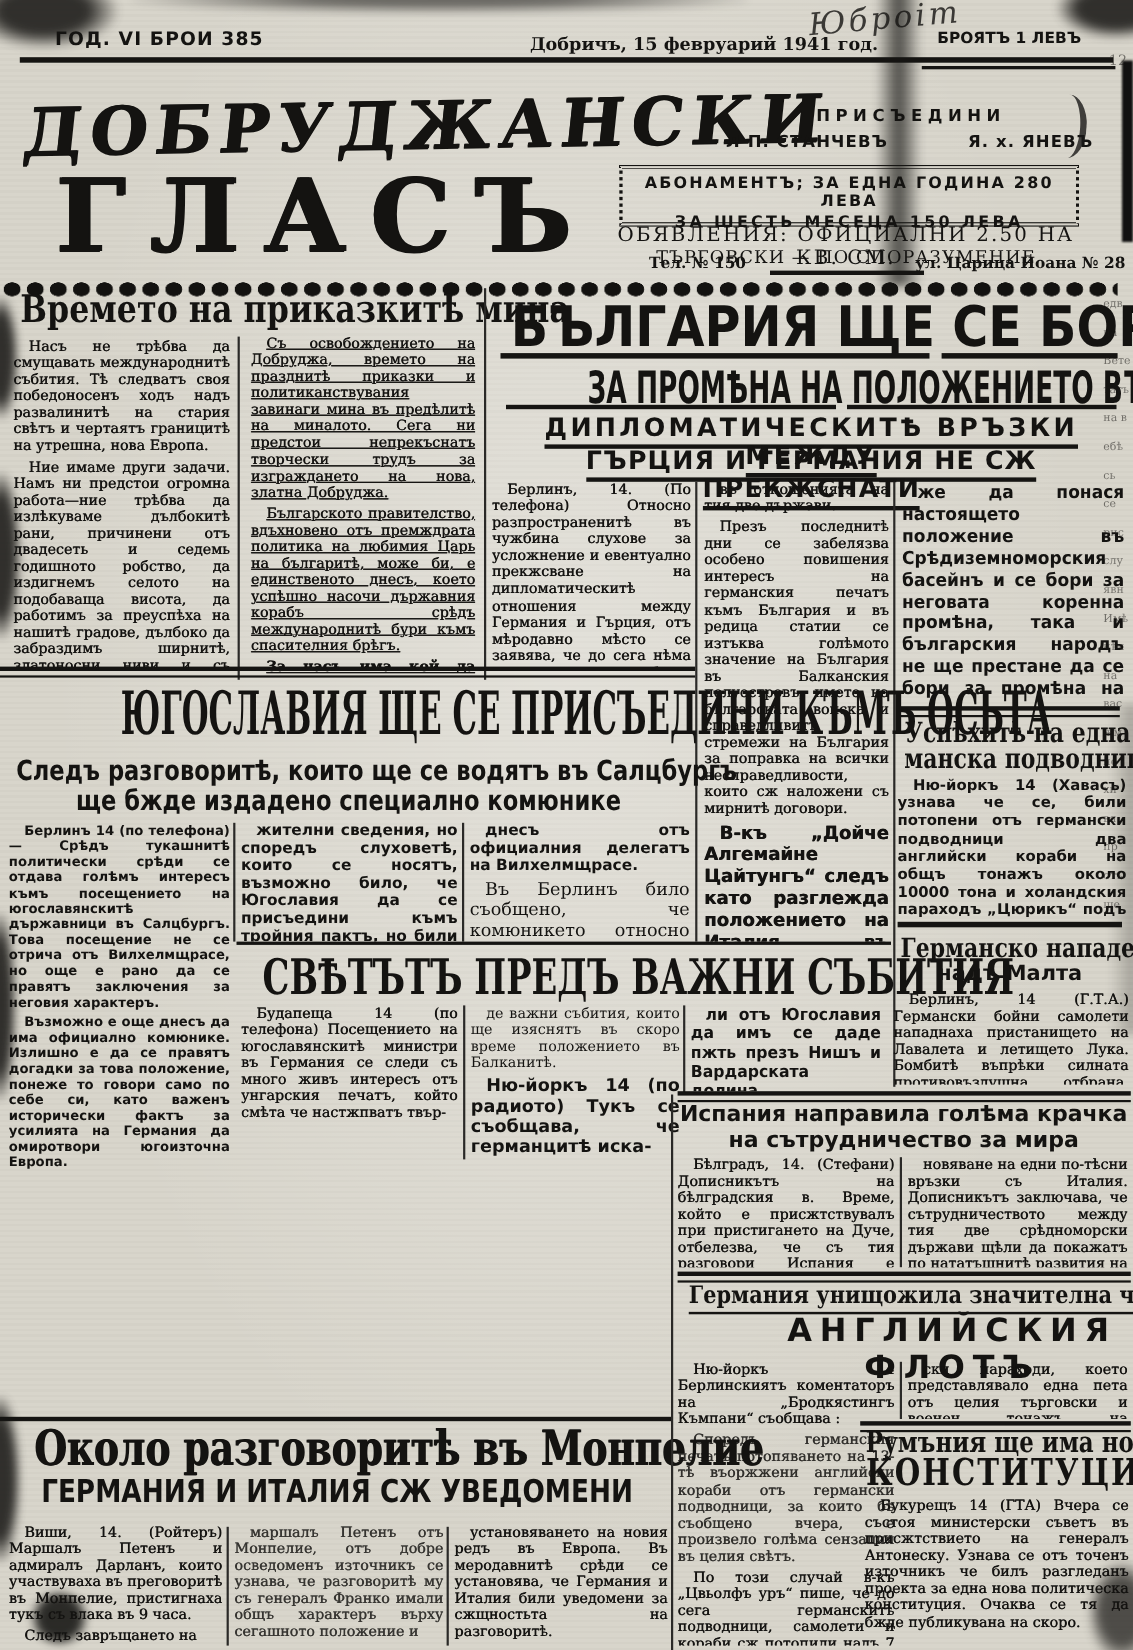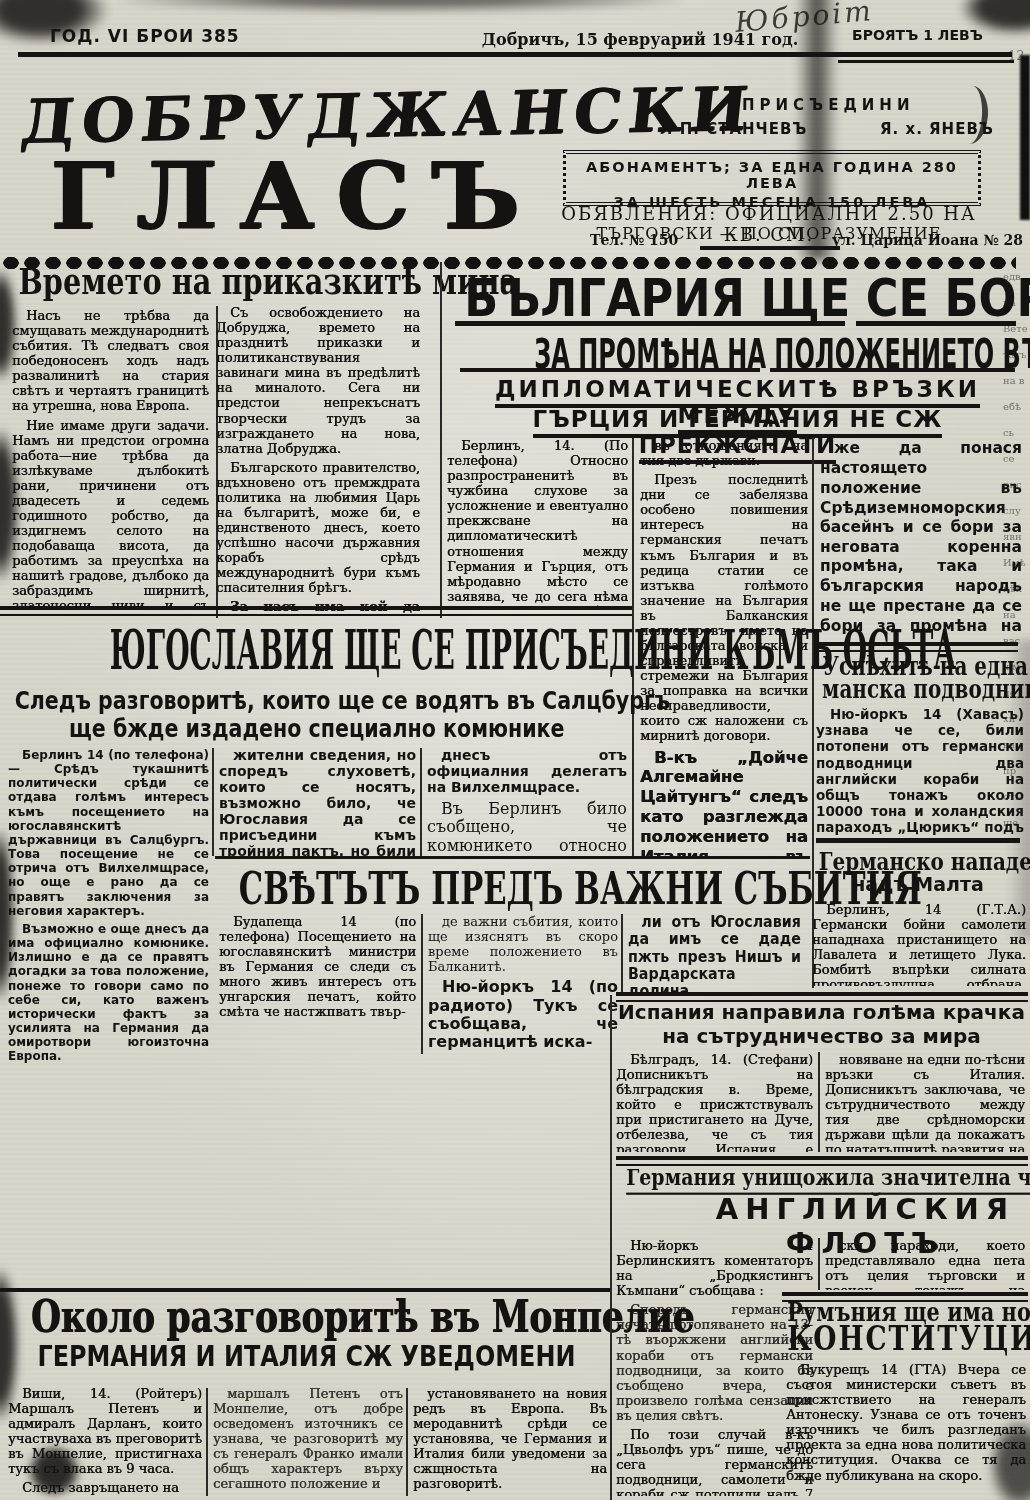--- a/index.html
+++ b/index.html
@@ -76,21 +76,21 @@
 
   <div class="abs c b" style="left:8px;top:262px;width:430px;font-size:30px;">
     <span class="sy" style="transform:scale(.96,1.15);white-space:nowrap;">Времето на приказкитѣ мина</span>
   </div>
   <div class="abs vrule" style="left:216px;top:306px;height:312px;"></div>
   <div class="abs vrule" style="left:440px;top:262px;height:356px;"></div>
   <div class="abs j clip body13" style="left:12px;top:308px;width:197px;height:310px;">
     <p>Насъ не трѣбва да смущавать международнитѣ събития. Тѣ следватъ своя победоносенъ ходъ надъ развалинитѣ на стария свѣтъ и чертаятъ границитѣ на утрешна, нова Европа.</p>
     <p>Ние имаме други задачи. Намъ ни предстои огромна работа—ние трѣбва да излѣкуваме дълбокитѣ рани, причинени отъ двадесеть и седемь годишното робство, да издигнемъ селото на подобаваща висота, да работимъ за преуспѣха на нашитѣ градове, дълбоко да забраздимъ ширнитѣ, златоносни ниви и съ дигната глава да крачимъ къмъ своя стопански и културенъ възходъ.</p>
   </div>
-  <div class="abs j clip body13" style="left:216px;top:305px;width:204px;height:313px;">
+  <div class="abs j clip body13" style="left:228px;top:305px;width:204px;height:313px;text-decoration:underline;">
     <p>Съ освобождението на Добруджа, времето на празднитѣ приказки и политиканствувания завинаги мина въ предѣлитѣ на миналото. Сега ни предстои непрекъснатъ творчески трудъ за изграждането на нова, златна Добруджа.</p>
     <p>Българското правителство, вдъхновено отъ премждрата политика на любимия Царь на българитѣ, може би, е единственото днесъ, което успѣшно насочи държавния корабъ срѣдъ международнитѣ бури къмъ спасителния брѣгъ.</p>
     <p class="b">За насъ има кой да мисли.</p>
 
   </div>
 
   <div class="abs c bigboldsans" style="left:448px;top:268px;width:578px;font-size:47px;">
     <span class="sy" style="transform:scale(.95,1.08);white-space:nowrap;">БЪЛГАРИЯ ЩЕ СЕ БОРИ</span>
   </div>
   <div class="abs hrule" style="left:455px;top:321px;width:390px;height:5px;"></div>

